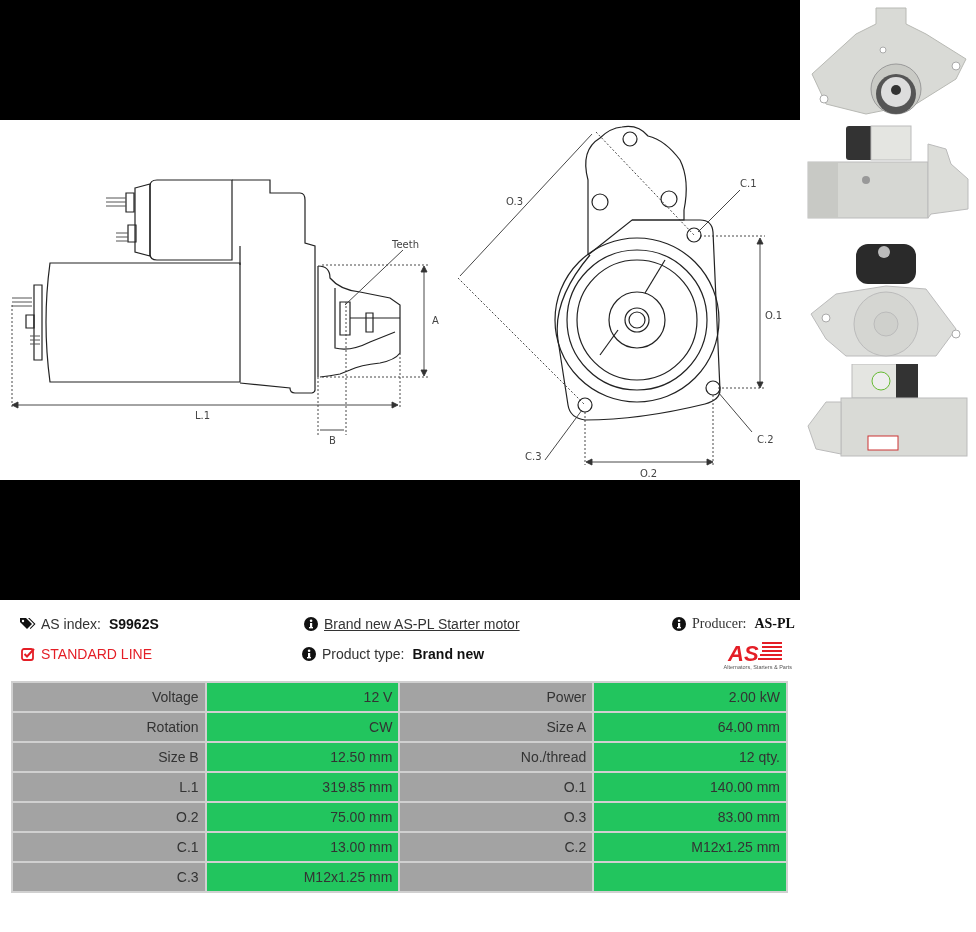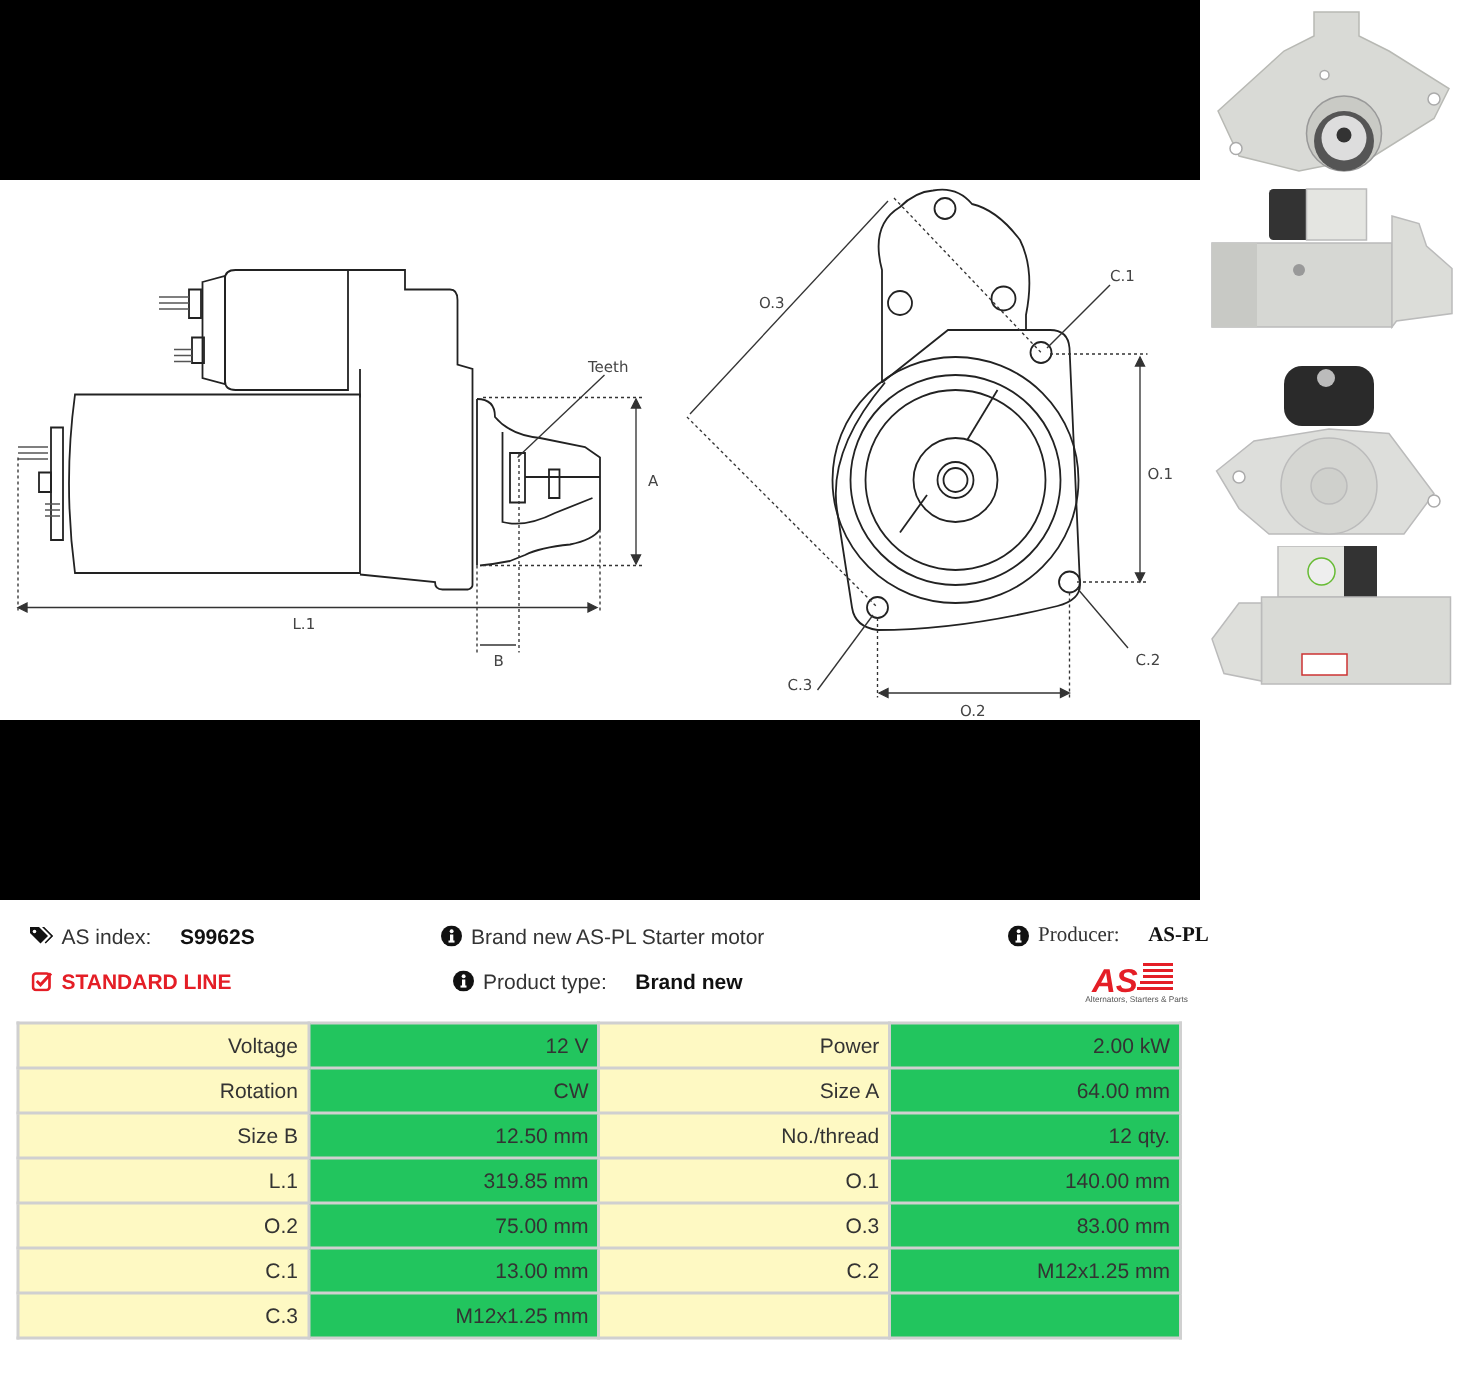--- a/index.html
+++ b/index.html
@@ -10,29 +10,29 @@
   .drawing svg { display: block; }
   .dim-label { font-family: "DejaVu Sans", sans-serif; font-size: 10px; fill: #444; }
 
   .thumbs { position: absolute; left: 806px; top: 4px; width: 166px; }
   .thumb { width: 166px; height: 114px; margin-bottom: 6px; position: relative; cursor: pointer; }
   .thumb svg { display: block; }
 
   .info { position: absolute; left: 0; top: 610px; width: 800px; height: 64px; font-size: 14px; }
   .info-item { position: absolute; display: flex; align-items: center; white-space: nowrap; color: #333; }
   .info-item .ico { display: inline-flex; width: 16px; height: 16px; margin-right: 5px; align-items: center; justify-content: center; }
-  .info-item b { font-weight: bold; color: #111; margin-left: 19px; }
-  .std { color: #e41e26; font-weight: bold; }
+  .info-item b { font-weight: bold; color: #111; margin-left: 8px; }
+  .std { color: #e41e26; font-weight: normal; }
 
   .logo { position: absolute; left: 716px; top: 640px; width: 76px; height: 32px; }
   .logo-sub { position: absolute; left: 0; top: 24px; width: 76px; font-size: 5.5px; color: #555; text-align: right; white-space: nowrap; }
 
   table.specs { position: absolute; left: 11px; top: 681px; width: 777px; border-collapse: collapse; font-size: 14px; }
   table.specs td { border: 2px solid #d0d0d0; padding: 6px 6px 6px 6px; text-align: right; vertical-align: top; color: #333; }
-  table.specs td.k { background: #fef9c3; width: 181px; }
+  table.specs td.k { background: #a3a3a3; width: 181px; }
   table.specs td.v { background: #22c55e; width: 181px; }
   table.specs tr.tall td { height: 34px; }
 </style>
 </head>
 <body>
 
 <div class="stage">
   <div class="drawing">
     <svg width="800" height="360" viewBox="0 0 800 360">
       <g fill="none" stroke="#222" stroke-width="1.2">
@@ -191,21 +191,21 @@
   </div>
   <div class="info-item std" style="left:20px; top:36px;">
     <span class="ico">
       <svg width="14" height="14" viewBox="0 0 14 14">
           <rect x="1" y="2" width="11" height="11" rx="2" fill="none" stroke="#e41e26" stroke-width="1.8"></rect>
           <path d="M3.5 7 L6 9.5 L13 2" fill="none" stroke="#e41e26" stroke-width="2"></path>
         </svg>
     </span>
     <span>STANDARD LINE</span>
   </div>
-  <div class="info-item" style="left:293px; top:6px;">
+  <div class="info-item" style="left:303px; top:6px;text-decoration:underline;">
     <span class="ico">
       <svg width="14" height="14" viewBox="0 0 14 14">
           <circle cx="7" cy="7" r="7" fill="#111"></circle>
           <rect x="6" y="6" width="2.2" height="5" fill="#fff"></rect>
           <rect x="5" y="10" width="4" height="1.4" fill="#fff"></rect>
           <circle cx="7.1" cy="3.8" r="1.3" fill="#fff"></circle>
         </svg>
     </span>
     <span>Brand new AS-PL Starter motor</span>
   </div>

